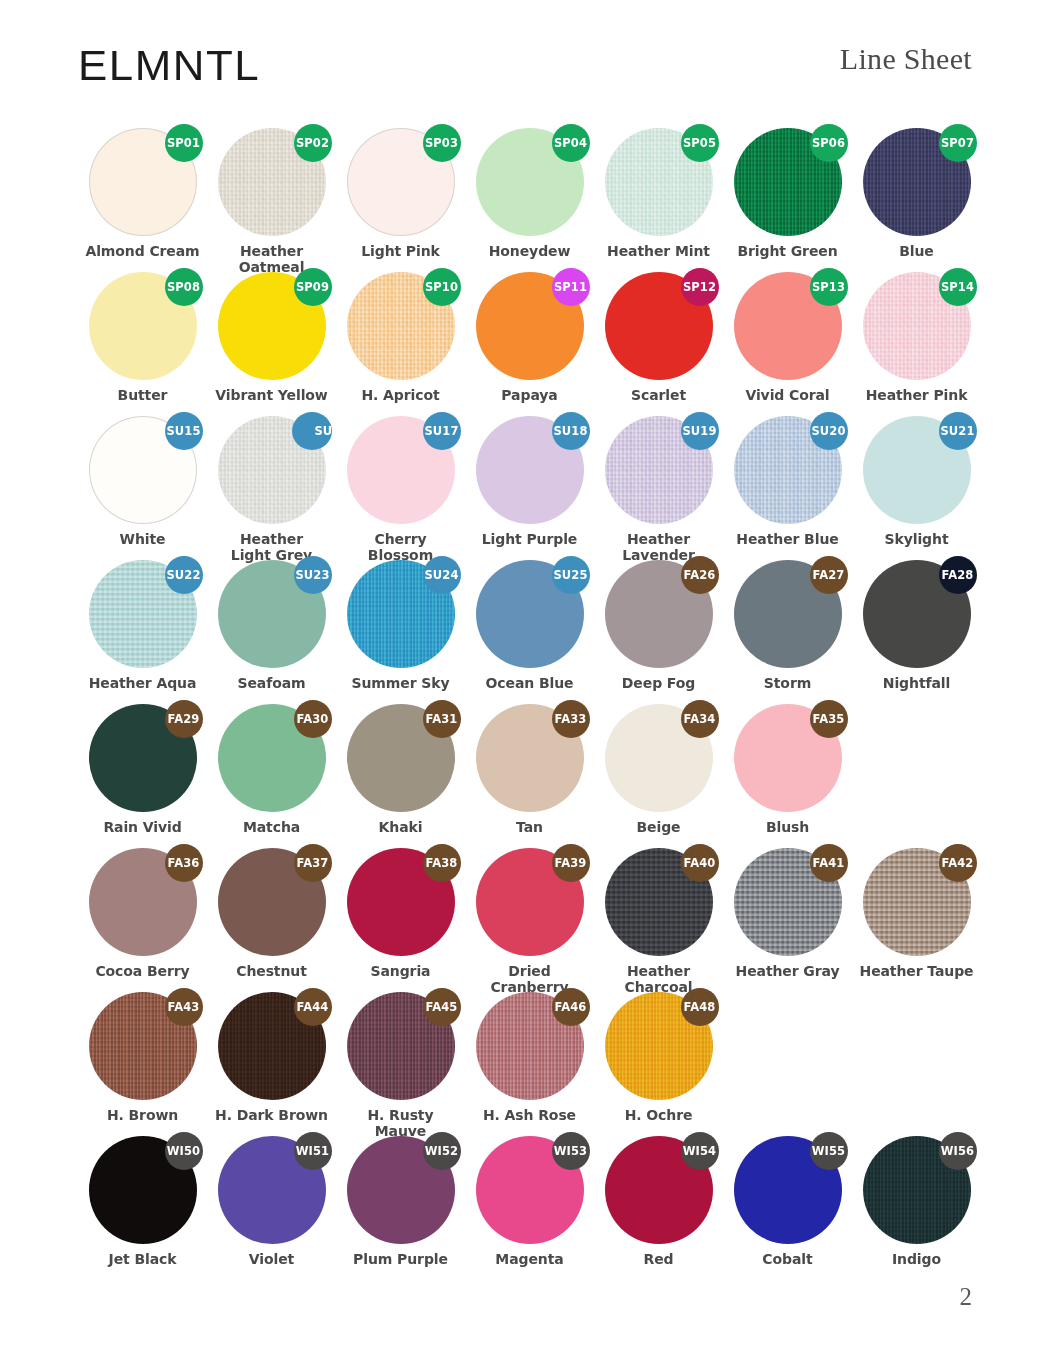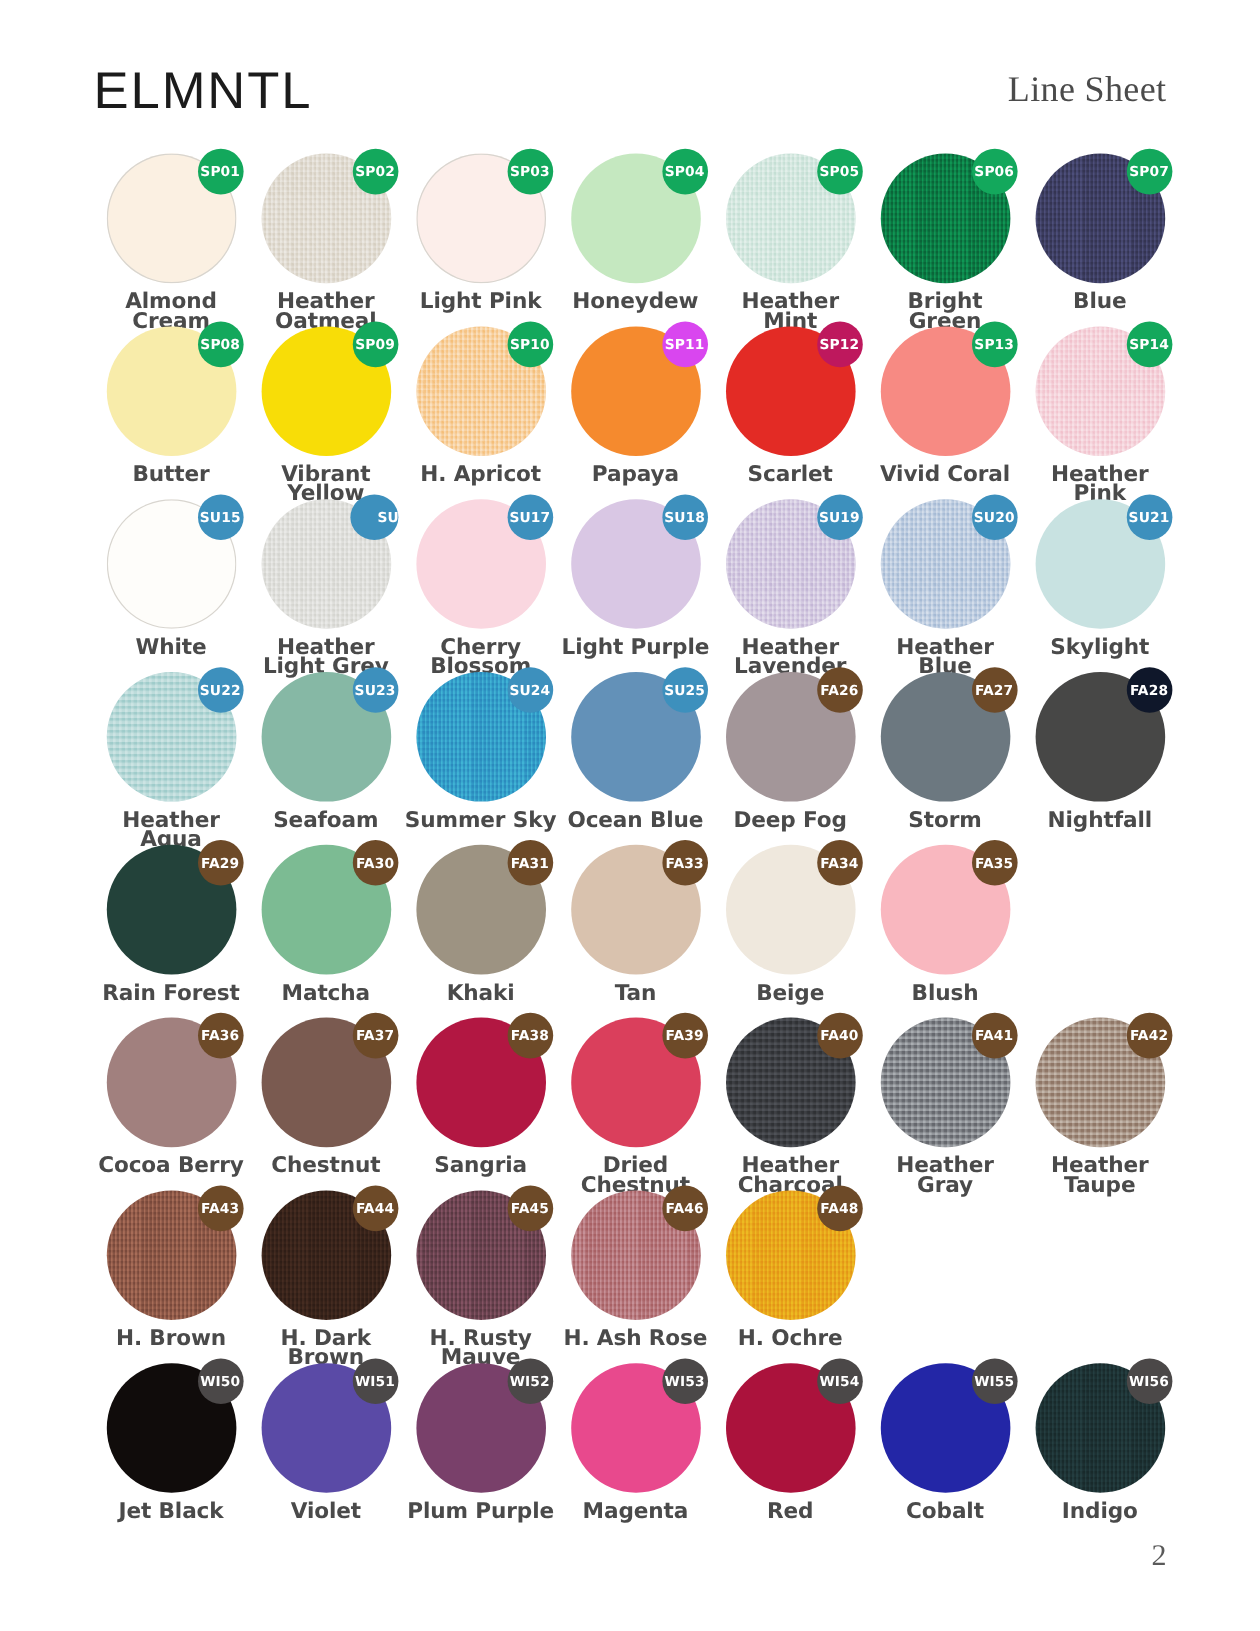--- a/index.html
+++ b/index.html
@@ -19,21 +19,21 @@
     width: 1050px;
     height: 1359px;
     background: #ffffff;
     box-sizing: border-box;
     padding: 0 78px;
   }
 
   
   .header {
     display: flex;
-    align-items: center;
+    align-items: flex-start;
     justify-content: space-between;
     height: 108px;
     padding-top: 44px;
     box-sizing: border-box;
     gap: 29px;
   }
   .brand {
     font-family: "Liberation Sans", sans-serif;
     font-size: 43px;
     line-height: 43px;
@@ -164,21 +164,21 @@
     letter-spacing: 0.1px;
     display: flex;
     align-items: center;
     justify-content: center;
     box-sizing: border-box;
   }
 
   .swatch-label {
     margin-top: 8px;
     font-family: "DejaVu Sans", sans-serif;
-    font-size: 18px;
+    font-size: 14px;
     font-weight: bold;
     line-height: 15.5px;
     color: #4a4a4a;
     letter-spacing: -0.1px;
     white-space: pre-line;
   }
 
   .page-number {
     position: absolute;
     right: 78px;
@@ -406,21 +406,21 @@
           </div>
           <div class="swatch-label">Nightfall</div>
         </div>
       </div>
       <div class="row">
         <div class="cell">
           <div class="swatch-wrap">
             <div class="disc" style="background: rgb(35, 66, 58);"></div>
             <div class="badge" style="background: rgb(109, 74, 40);">FA29</div>
           </div>
-          <div class="swatch-label">Rain Forest</div>
+          <div class="swatch-label">Rain Vivid</div>
         </div>
         <div class="cell">
           <div class="swatch-wrap">
             <div class="disc" style="background: rgb(124, 187, 147);"></div>
             <div class="badge" style="background: rgb(109, 74, 40);">FA30</div>
           </div>
           <div class="swatch-label">Matcha</div>
         </div>
         <div class="cell">
           <div class="swatch-wrap">
@@ -472,21 +472,21 @@
             <div class="badge" style="background: rgb(109, 74, 40);">FA38</div>
           </div>
           <div class="swatch-label">Sangria</div>
         </div>
         <div class="cell">
           <div class="swatch-wrap">
             <div class="disc" style="background: rgb(218, 63, 92);"></div>
             <div class="badge" style="background: rgb(109, 74, 40);">FA39</div>
           </div>
           <div class="swatch-label">Dried
-Chestnut</div>
+Cranberry</div>
         </div>
         <div class="cell">
           <div class="swatch-wrap">
             <div class="disc tex-weave" style="background: rgb(57, 59, 63);"></div>
             <div class="badge" style="background: rgb(109, 74, 40);">FA40</div>
           </div>
           <div class="swatch-label">Heather
 Charcoal</div>
         </div>
         <div class="cell">

